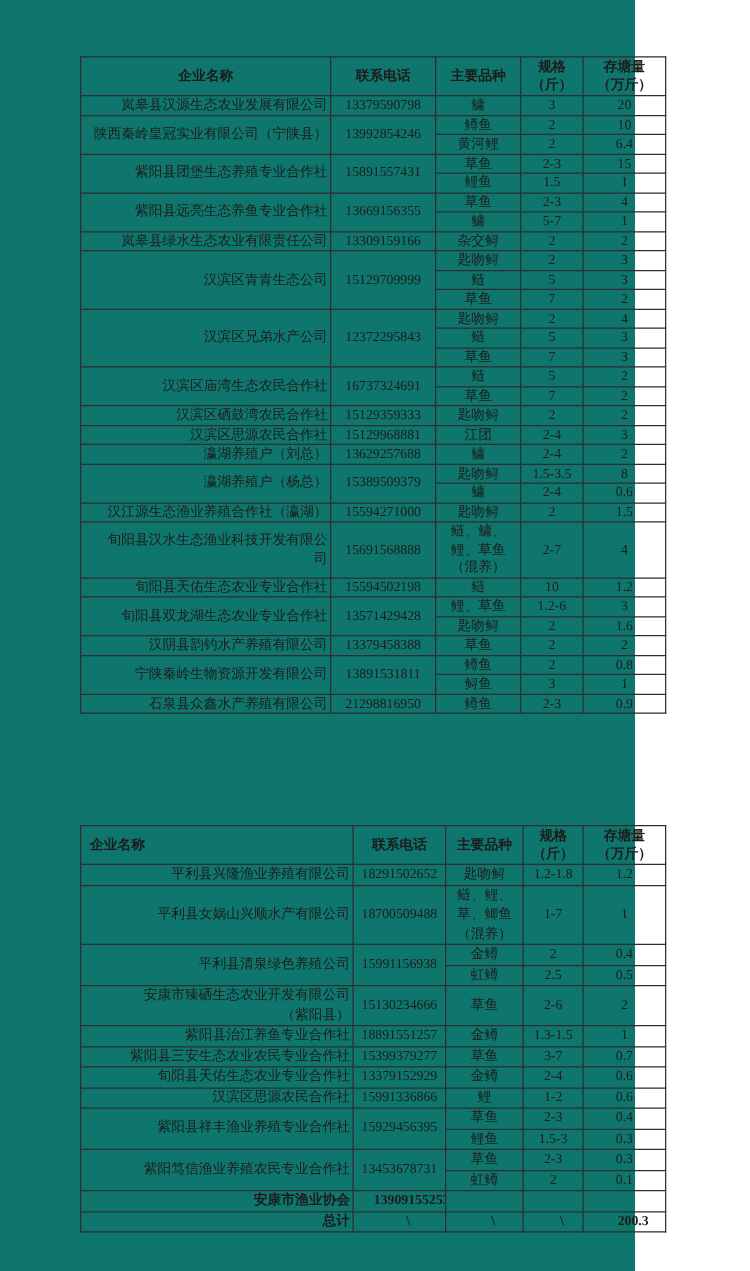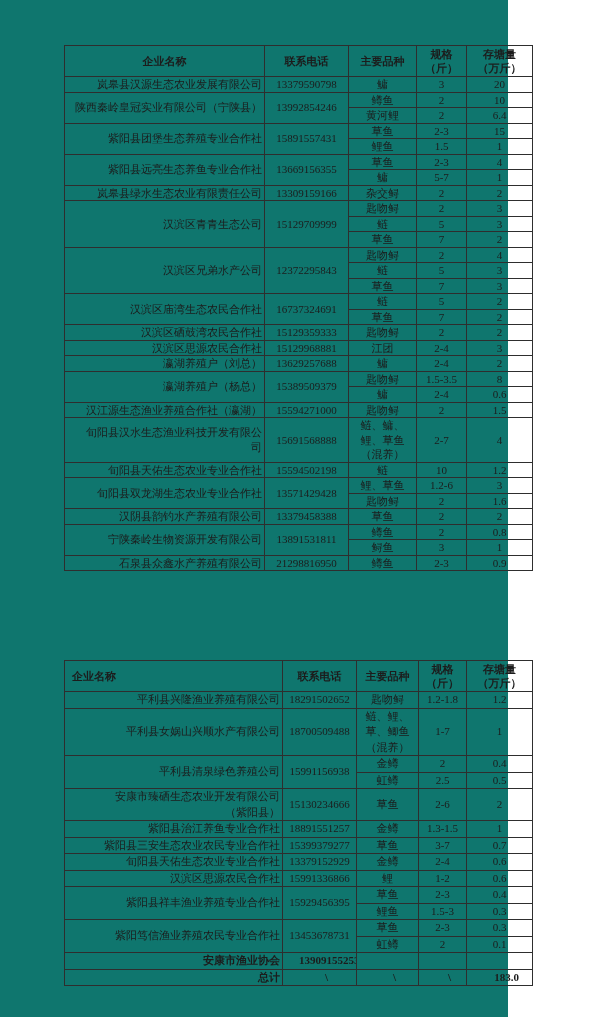--- a/index.html
+++ b/index.html
@@ -407,19 +407,19 @@
             <td class="phone-cell" rowspan="1">13909155253</td>
             <td class="species-cell"></td>
             <td class="spec-cell"></td>
             <td class="stock-cell"></td>
           </tr>
           <tr class="bold-row">
             <td class="company-cell" rowspan="1">总计</td>
             <td class="phone-cell" rowspan="1">\</td>
             <td class="species-cell">\</td>
             <td class="spec-cell">\</td>
-            <td class="stock-cell">183.0</td>
+            <td class="stock-cell">200.3</td>
           </tr>
         </tbody>
     </table>
   </div>
 
 </div>
 
 </body></html>

